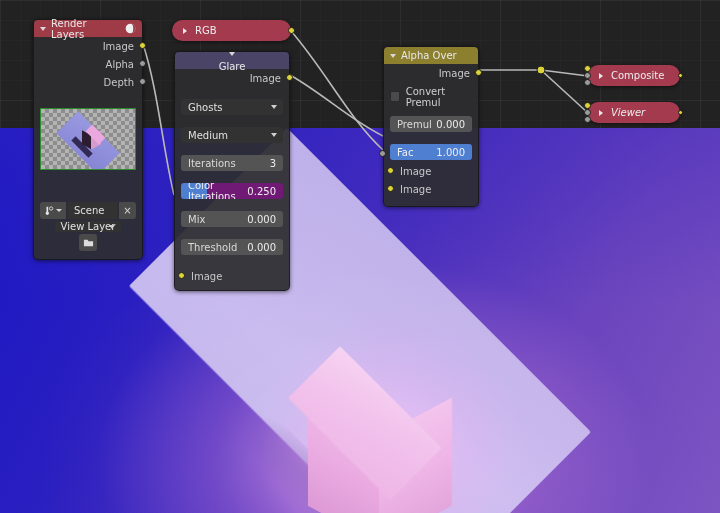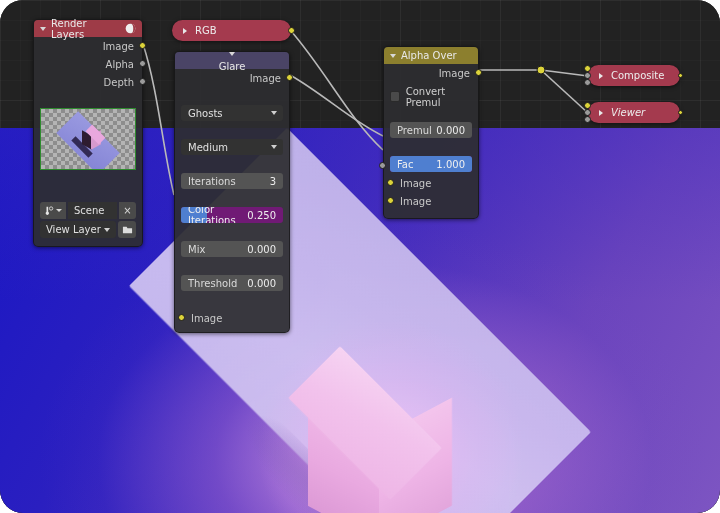--- a/index.html
+++ b/index.html
@@ -7,21 +7,20 @@
   html, body {
     width: 720px; height: 513px;
     overflow: hidden;
     font-family: "DejaVu Sans", sans-serif;
   }
   #root {
     position: relative;
     width: 720px; height: 513px;
     background: #1d1d1d;
     overflow: hidden;
-    border-radius: 23px;
   }
   
   .grid {
     position: absolute; inset: 0;
     background-color: #222222;
     background-image:
       linear-gradient(to right, rgba(255,255,255,0.035) 1px, transparent 1px),
       linear-gradient(to bottom, rgba(255,255,255,0.035) 1px, transparent 1px),
       linear-gradient(to right, rgba(255,255,255,0.020) 1px, transparent 1px),
       linear-gradient(to bottom, rgba(255,255,255,0.020) 1px, transparent 1px);
@@ -155,21 +154,21 @@
     border-radius: 50%;
     border: 1px solid #1c1c1c;
     top: 50%; margin-top: -4px;
   }
   .sock.img { background: #dcd33a; }
   .sock.val { background: #9b9b9b; }
   .sock.right { right: -4px; }
   .sock.left  { left: -4px; }
 
   .widget {
-    margin: 18px 6px;
+    margin: 12px 6px;
     height: 16px;
     border-radius: 3px;
     background: #545454;
     display: flex; align-items: center;
     padding: 0 7px;
     font-size: 10px;
     color: #e0e0e0;
     position: relative;
   }
   .widget.dark { background: #323232; }
@@ -277,21 +276,21 @@
     flex: 1; background: #323232; height: 17px;
     display: flex; align-items: center; padding: 0 6px;
     font-size: 10px; color: #e0e0e0;
   }
   .idx {
     background: #4a4a4a; border-radius: 0 3px 3px 0;
     width: 17px; height: 17px;
     display: flex; align-items: center; justify-content: center;
     font-size: 10px; color: #d8d8d8;
   }
-  .vlrow { display: flex; align-items: center; margin: 2px 6px; gap: 2px; }
+  .vlrow { display: flex; align-items: center; margin: 2px 6px; gap: 2px; flex-direction: column; }
   .vlfield {
     flex: 1; background: #323232; border-radius: 3px;
     height: 17px; display: flex; align-items: center;
     padding: 0 6px; font-size: 10px; color: #e0e0e0;
     position: relative;
   }
   .vlicon {
     width: 18px; height: 17px; background: #4a4a4a; border-radius: 3px;
     display: flex; align-items: center; justify-content: center;
   }

